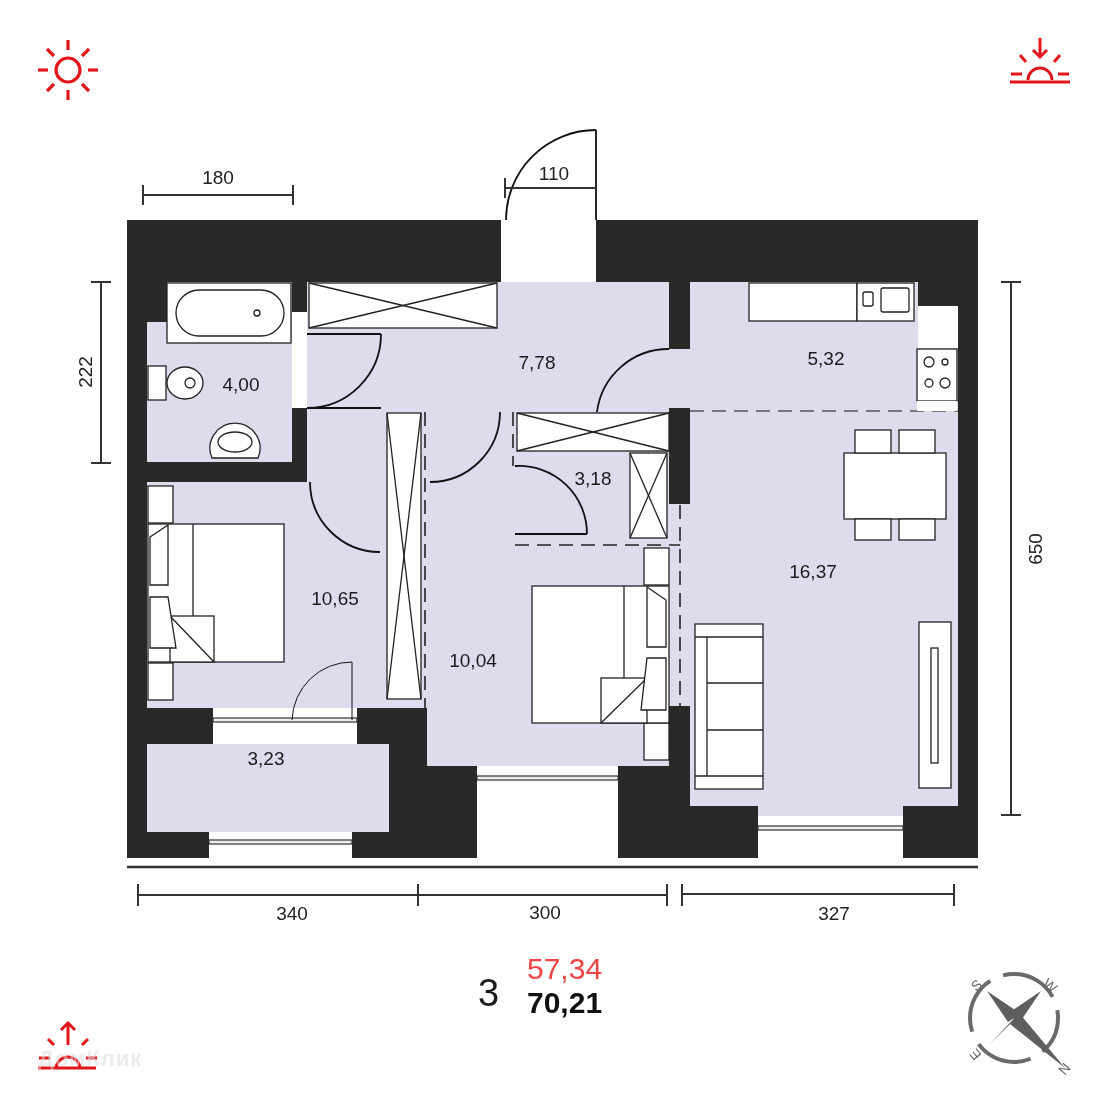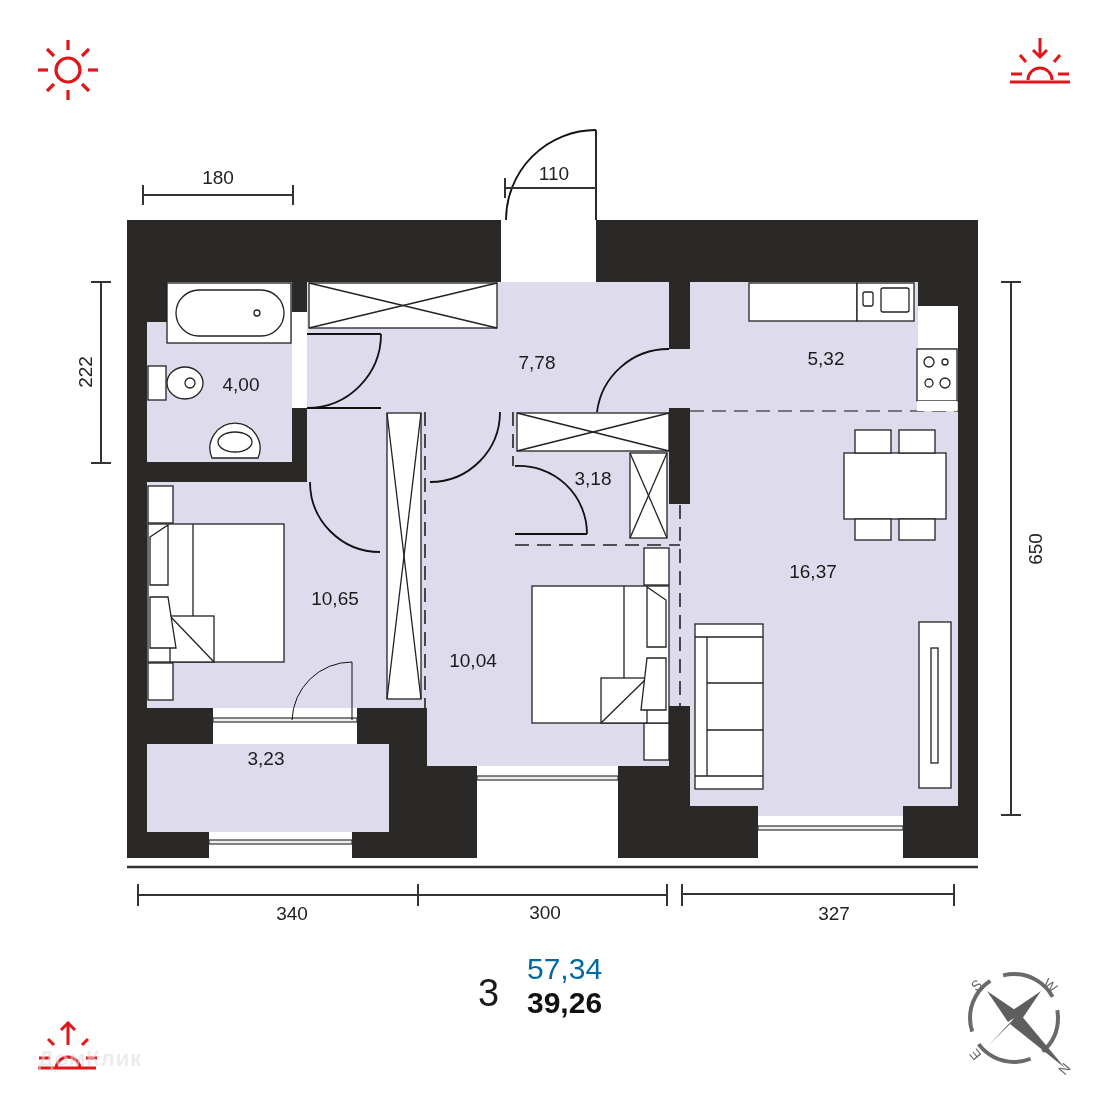--- a/index.html
+++ b/index.html
@@ -4,21 +4,21 @@
 <style>
   html, body { margin: 0; padding: 0; background: #ffffff; }
   body { width: 1106px; height: 1106px; position: relative; overflow: hidden;
          font-family: "Liberation Sans", sans-serif; }
   #plan { position: absolute; left: 0; top: 0; width: 1106px; height: 1106px; }
   .dimtext { font-family: "Liberation Sans", sans-serif; font-size: 19px; fill: #222; }
   .roomtext { font-family: "Liberation Sans", sans-serif; font-size: 19px; fill: #1a1a1a; }
   .summary { position: absolute; left: 478px; top: 952px; height: 80px; }
   .rooms-count { position: absolute; left: 0; top: 20px; font-size: 38px; color: #1a1a1a;
                  font-family: "Liberation Sans", sans-serif; }
-  .living-area { position: absolute; left: 49px; top: 0; font-size: 30px; color: #0369a1;
+  .living-area { position: absolute; left: 49px; top: 0; font-size: 30px; color: #ef4444;
                  font-family: "Liberation Sans", sans-serif; white-space: nowrap; }
   .total-area { position: absolute; left: 49px; top: 34px; font-size: 30px; font-weight: bold;
                 color: #111; font-family: "Liberation Sans", sans-serif; white-space: nowrap; }
   .watermark { position: absolute; left: 38px; top: 1046px; font-size: 22px; font-weight: bold;
                color: rgba(220,220,220,0.55); letter-spacing: 1px;
                font-family: Liberation Sans, sans-serif; }
 </style>
 </head>
 <body>
 
@@ -300,16 +300,16 @@
     <text class="roomtext" x="813" y="578" text-anchor="middle">16,37</text>
     <text class="roomtext" x="335" y="605" text-anchor="middle">10,65</text>
     <text class="roomtext" x="473" y="667" text-anchor="middle">10,04</text>
     <text class="roomtext" x="266" y="765" text-anchor="middle">3,23</text>
   </g>
 </svg>
 
 <div class="summary">
   <div class="rooms-count">3</div>
   <div class="living-area">57,34</div>
-  <div class="total-area">39,26</div>
+  <div class="total-area">70,21</div>
 </div>
 
 <div class="watermark">ДомКлик</div>
 
 </body></html>

